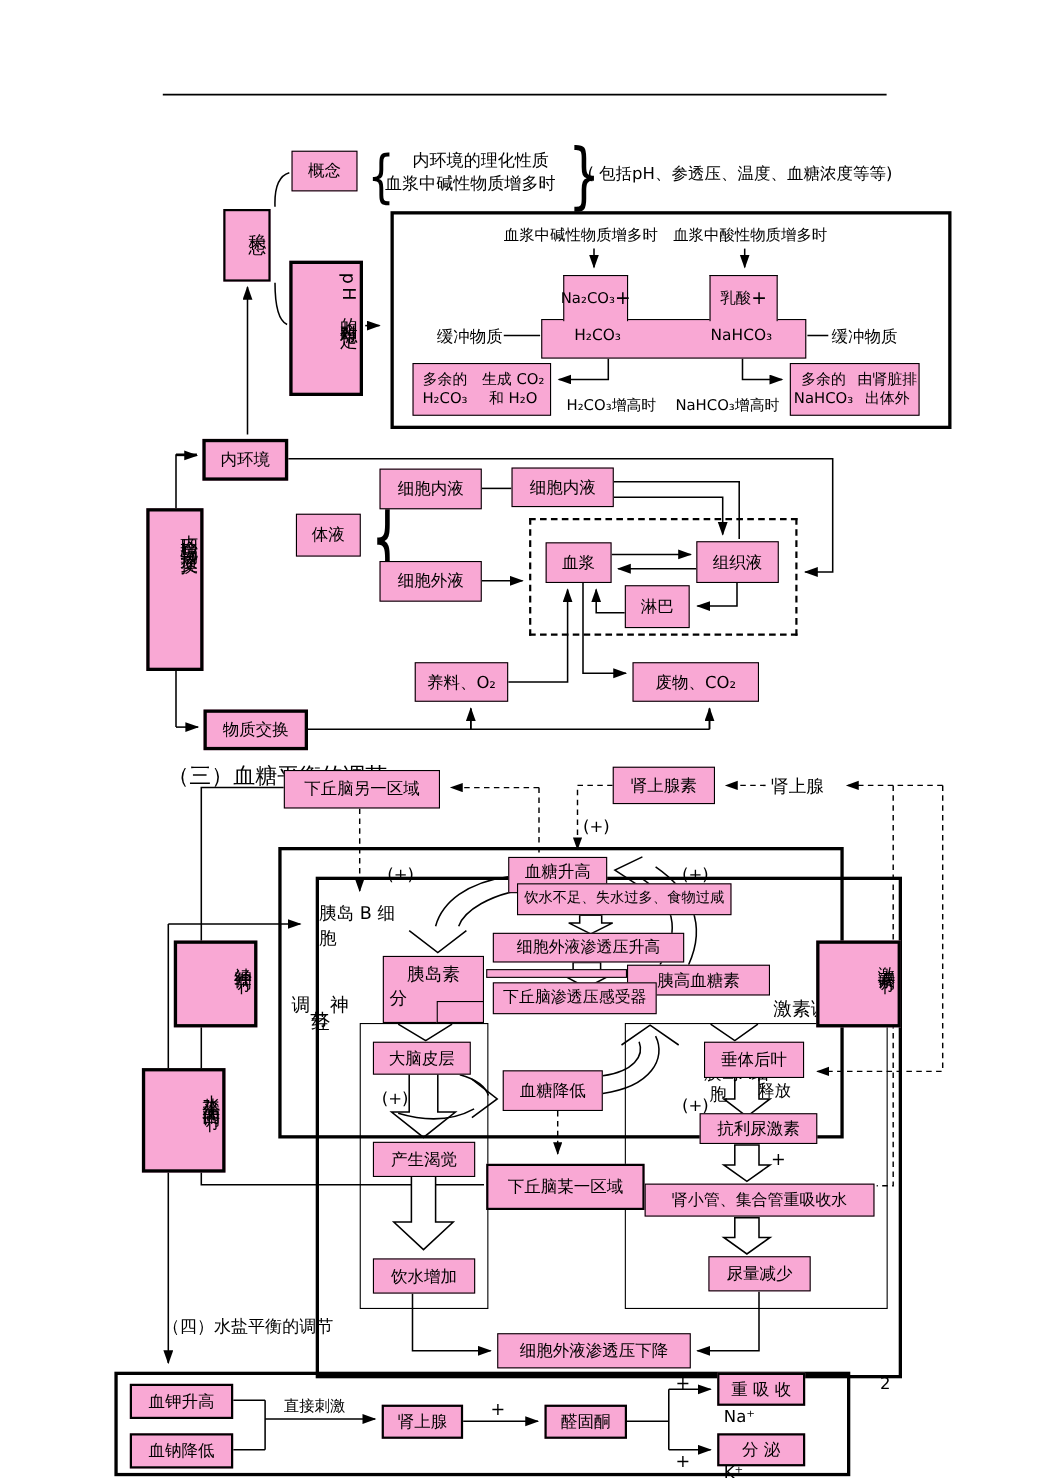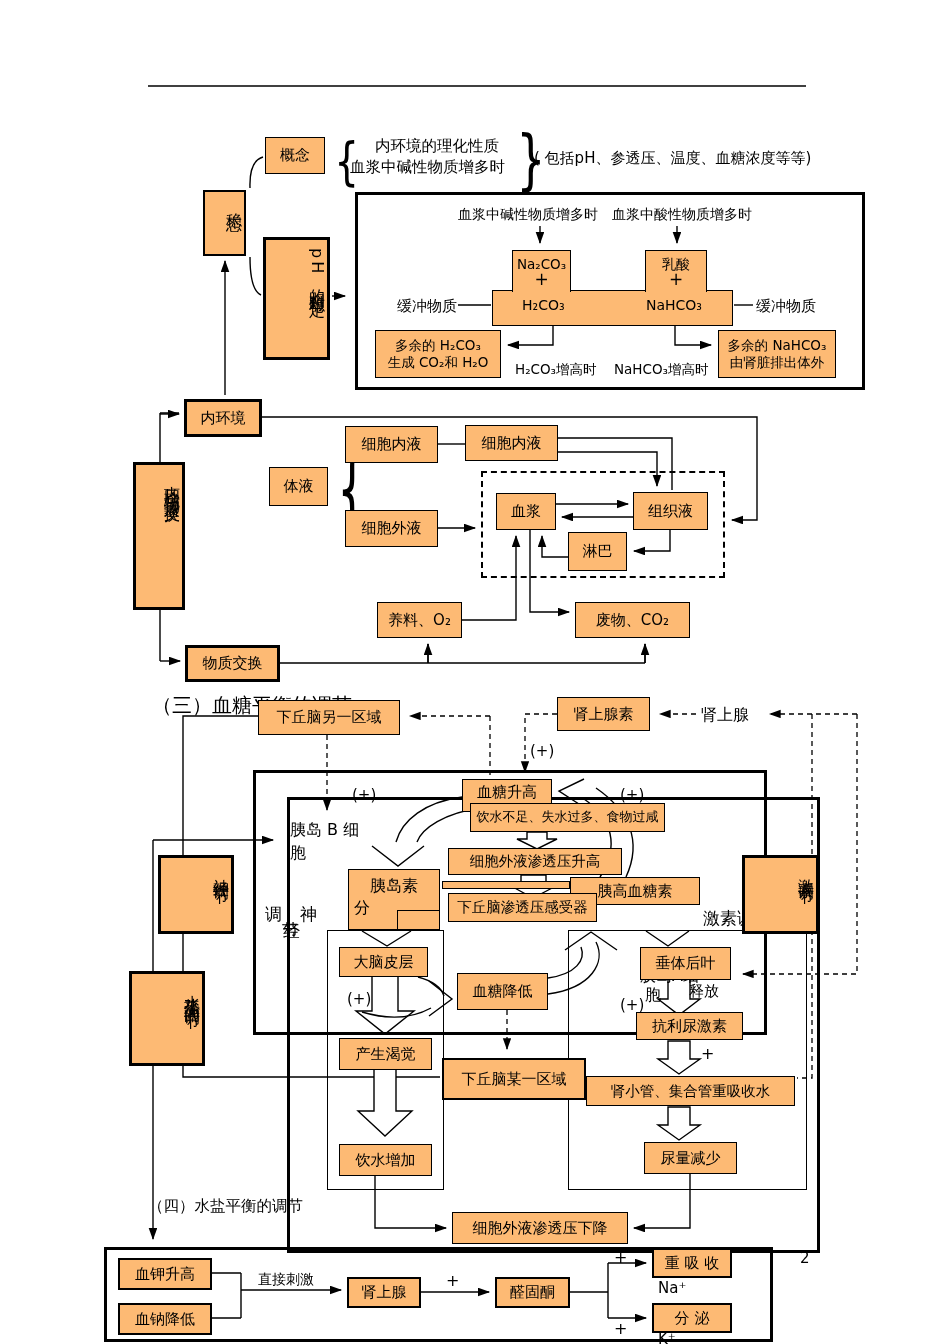--- a/index.html
+++ b/index.html
@@ -1,29 +1,29 @@
 <!DOCTYPE html>
 <html><head>
 <meta charset="utf-8">
 <style>
   html,body{margin:0;padding:0;background:#fff;}
   #page{position:relative;width:950px;height:1344px;background:#fff;overflow:hidden;
         font-family:"DejaVu Sans",sans-serif;color:#000;}
-  .box{position:absolute;border:1.5px solid #000;background:#fdba74;display:flex;
+  .box{position:absolute;border:1.5px solid #000;background:#f9a8d4;display:flex;
        align-items:center;justify-content:center;text-align:center;font-size:15px;
        line-height:1.25;box-sizing:border-box;z-index:2;}
   .b2{border-width:2px;}
   .b3{border-width:3px;}
   .nofill{background:transparent;}
   .z1{z-index:1;} .z3{z-index:3;}
   .lbl{position:absolute;font-size:15px;white-space:nowrap;z-index:2;line-height:1.2;}
   .v{writing-mode:vertical-rl;text-orientation:mixed;letter-spacing:3px;
      padding:8px 0;align-items:flex-start;justify-content:flex-start;}
   .v16{font-size:16px;}
-  .col2{display:flex;flex-direction:column;align-items:center;justify-content:center;font-size:13.5px;}
+  .col2{display:flex;flex-direction:row;align-items:center;justify-content:center;font-size:13.5px;}
   .brace{position:absolute;font-weight:400;z-index:1;}
   svg{position:absolute;left:0;top:0;z-index:0;}
   .dashedbox{position:absolute;border:2px dashed #000;background:transparent;z-index:1;box-sizing:border-box;}
   .openbottom{border-bottom:none;}
 </style>
 </head>
 <body>
 
 <div id="page">
 

